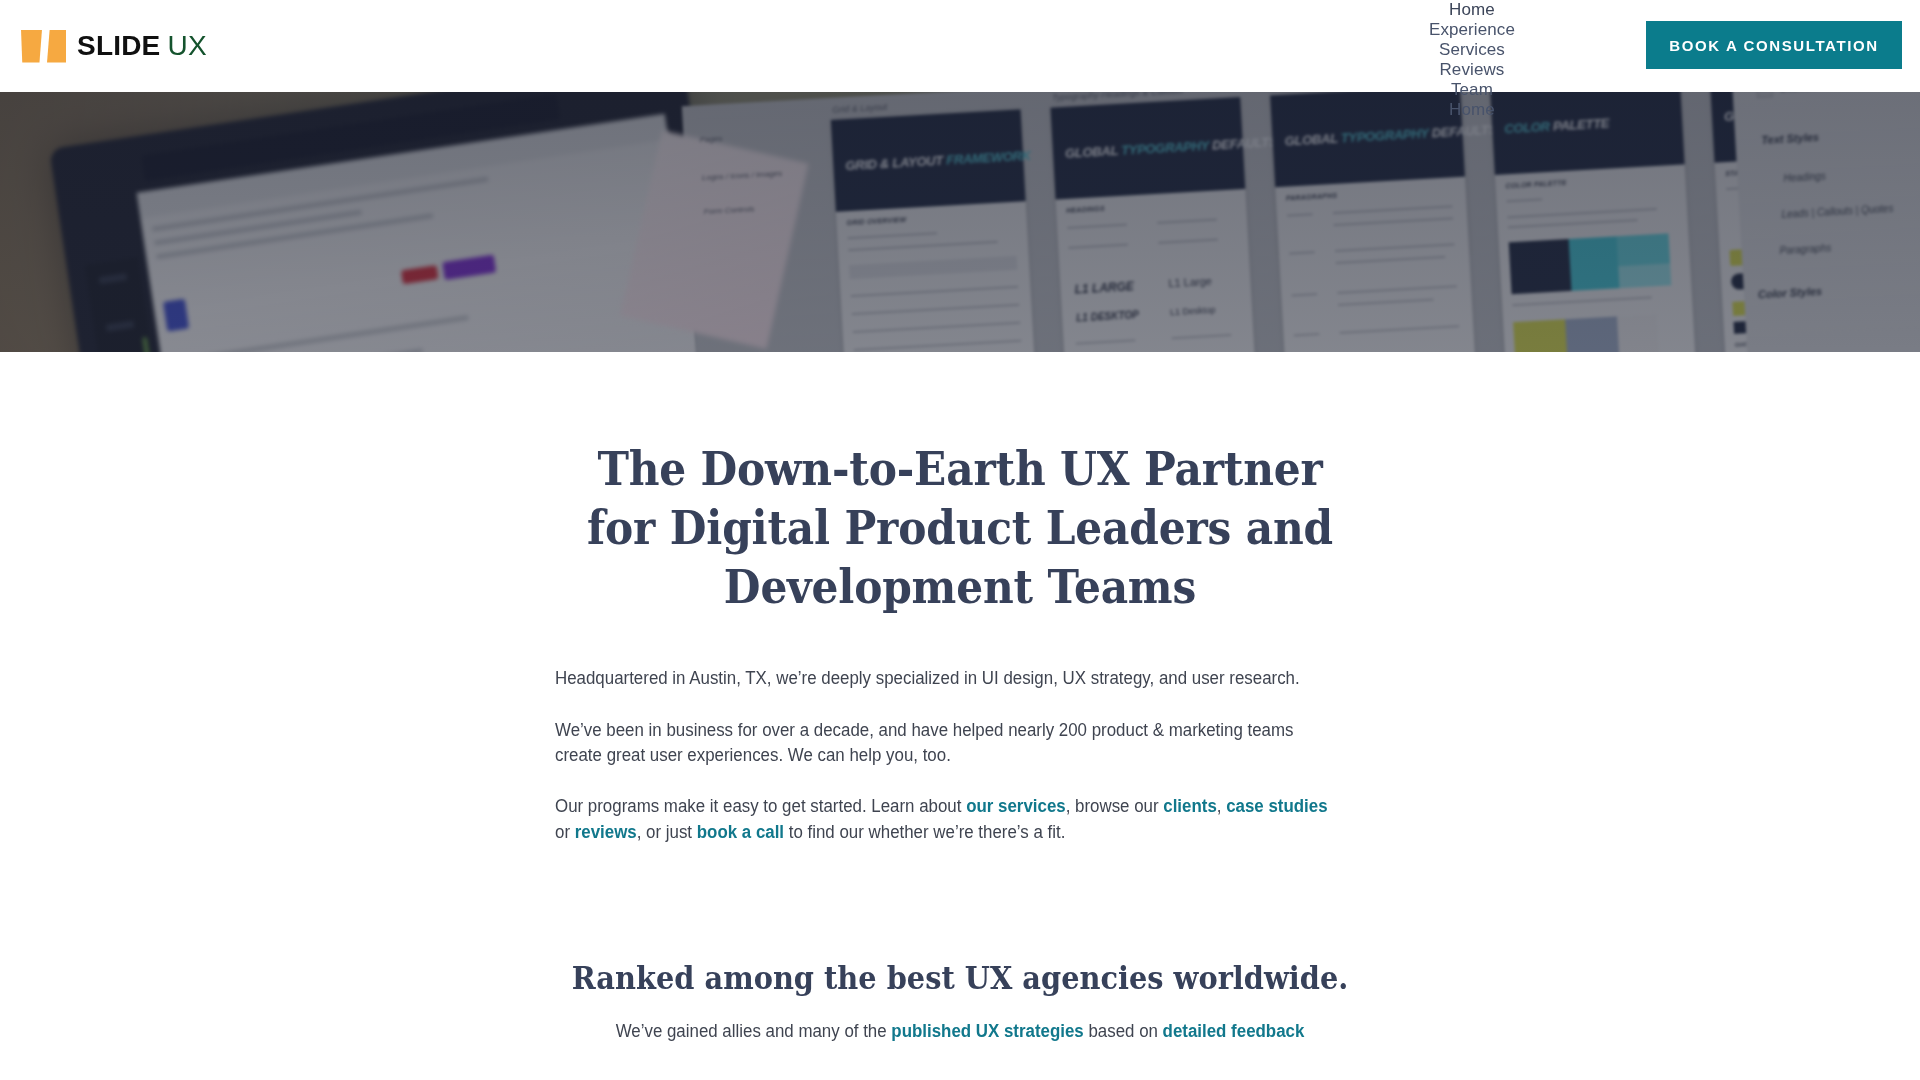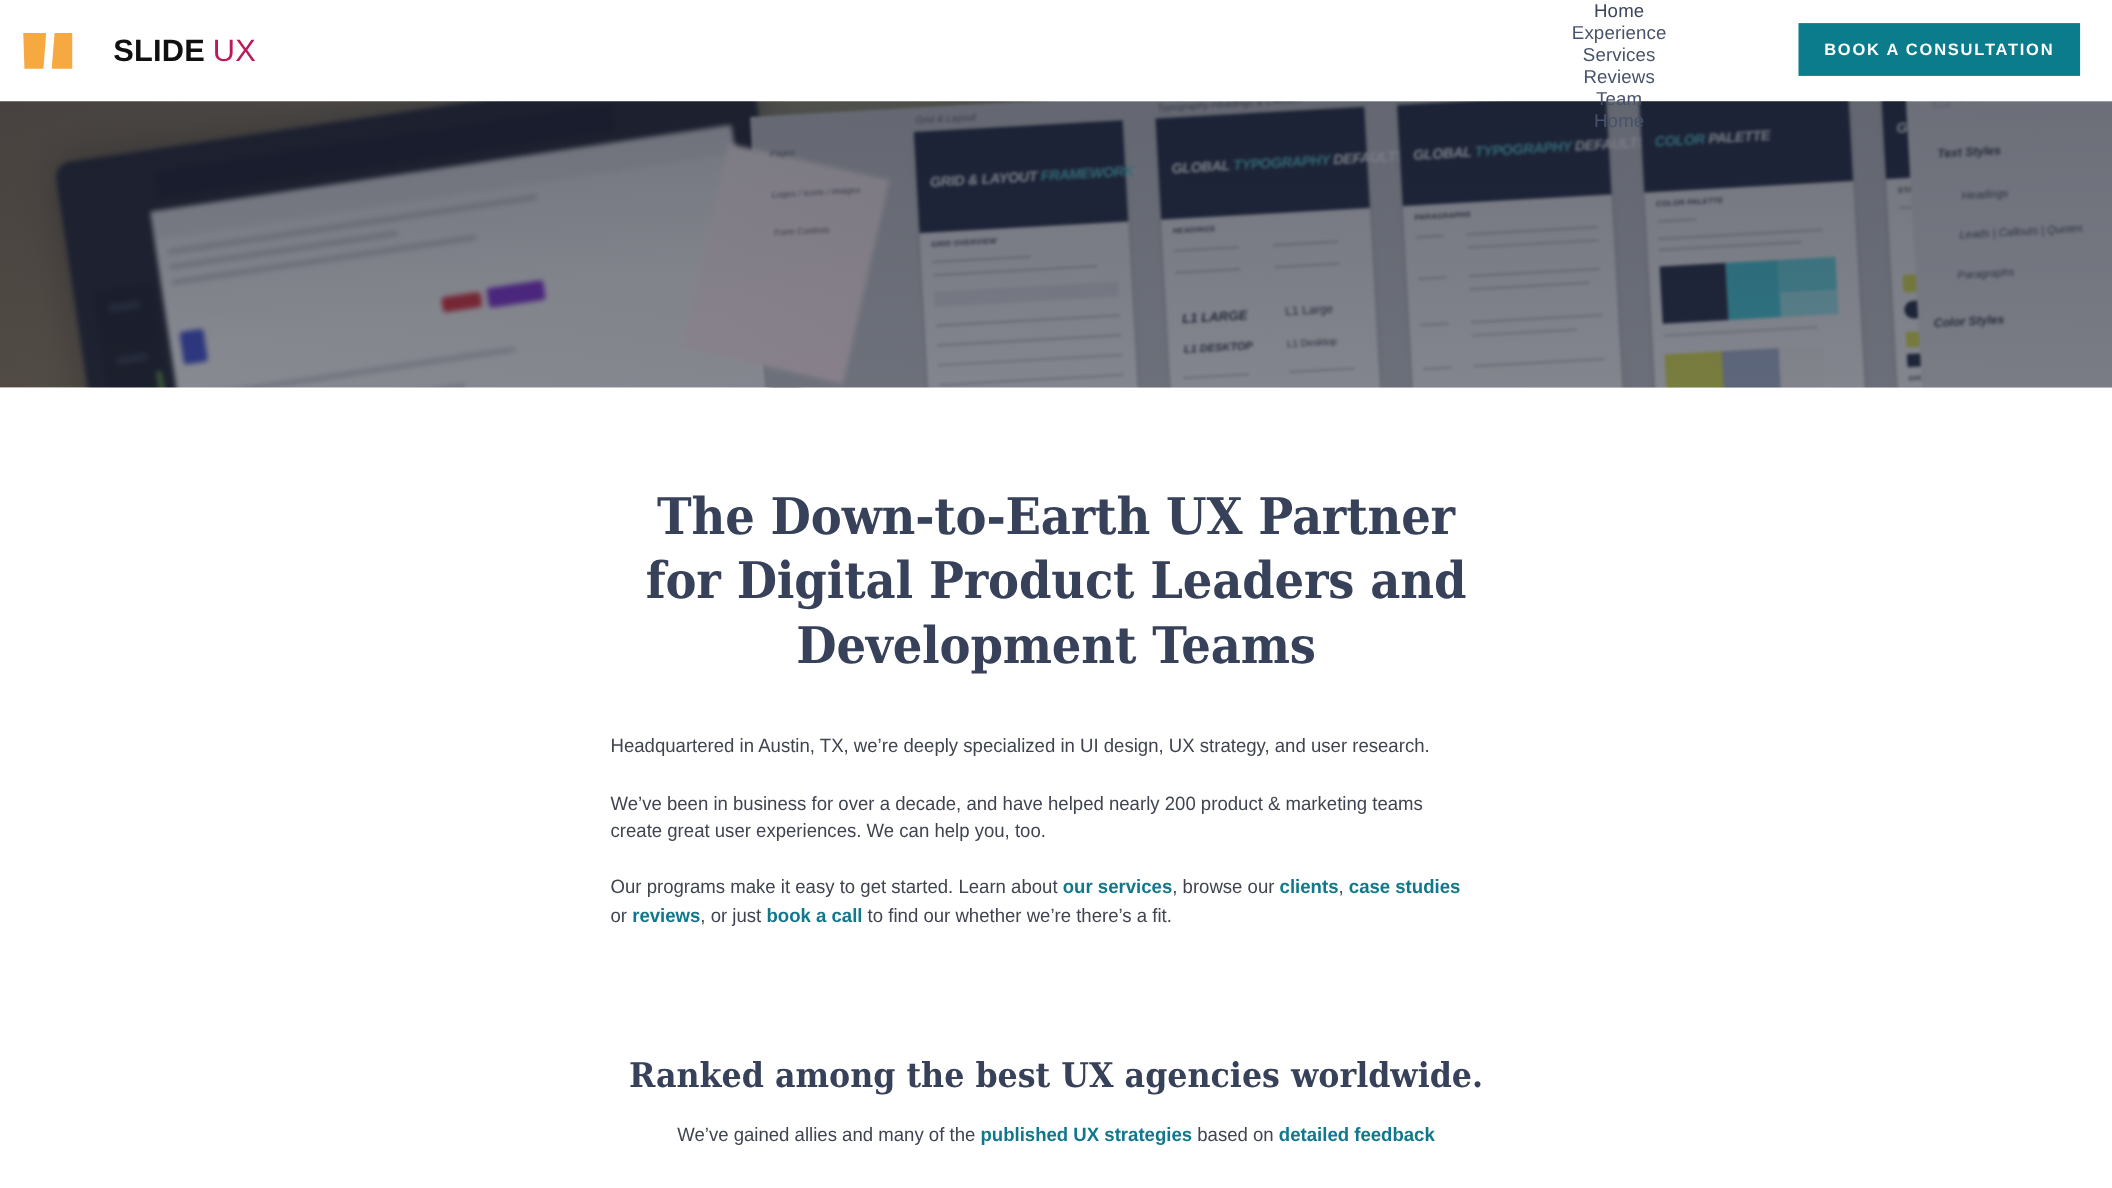--- a/index.html
+++ b/index.html
@@ -19,41 +19,41 @@
   .logo-mark .bar1{
     position:absolute; left:0; top:0; width:21px; height:33px;
     background:#f6a941;
     clip-path:polygon(0% 0%, 100% 0%, 88% 100%, 6% 100%);
   }
   .logo-mark .bar2{
     position:absolute; left:26px; top:0; width:19px; height:33px;
     background:#f6a941;
     clip-path:polygon(14% 0%, 100% 0%, 100% 100%, 0% 100%);
   }
-  .logo-word{ display:flex; align-items:center; gap:7px;margin-left:26px; }
+  .logo-word{ display:flex; align-items:center; gap:7px; }
   .logo-slide{ font-size:28px; font-weight:bold; letter-spacing:0.2px; color:#101010; }
-  .logo-ux{ font-size:28px; font-weight:400; letter-spacing:0.2px; color:#be185d; }
+  .logo-ux{ font-size:28px; font-weight:400; letter-spacing:0.2px; color:#14532d; }
 
   .nav{
     position:absolute; right:385px; top:0; height:92px;
     display:flex; align-items:center; gap:0;flex-direction:column;
   }
   .nav-item{
     position:relative; height:92px; display:flex; align-items:center;
     padding:0 20px; font-size:17px; color:#48536b; text-decoration:none;
     letter-spacing:0.1px; cursor:pointer;
   }
   .nav-item.active{ color:#3c4559; }
   .nav-underline{
     position:absolute; left:14px; right:14px; bottom:22px; height:3px;
     background:#f0a13f;
   }
 
   .cta{
-    position:absolute; right:29px; top:21px; width:256px; height:48px;
+    position:absolute; right:18px; top:21px; width:256px; height:48px;
     background:#0b7c8c; color:#fff; border:none; cursor:pointer;
     font-size:15px; font-weight:bold; letter-spacing:1.6px;
     font-family:"Liberation Sans", sans-serif;
     display:flex; align-items:center; justify-content:center;
   }
 
   
   .hero{
     position:absolute; left:0; top:92px; width:1920px; height:260px;
     overflow:hidden; background:#2a2d3a;

